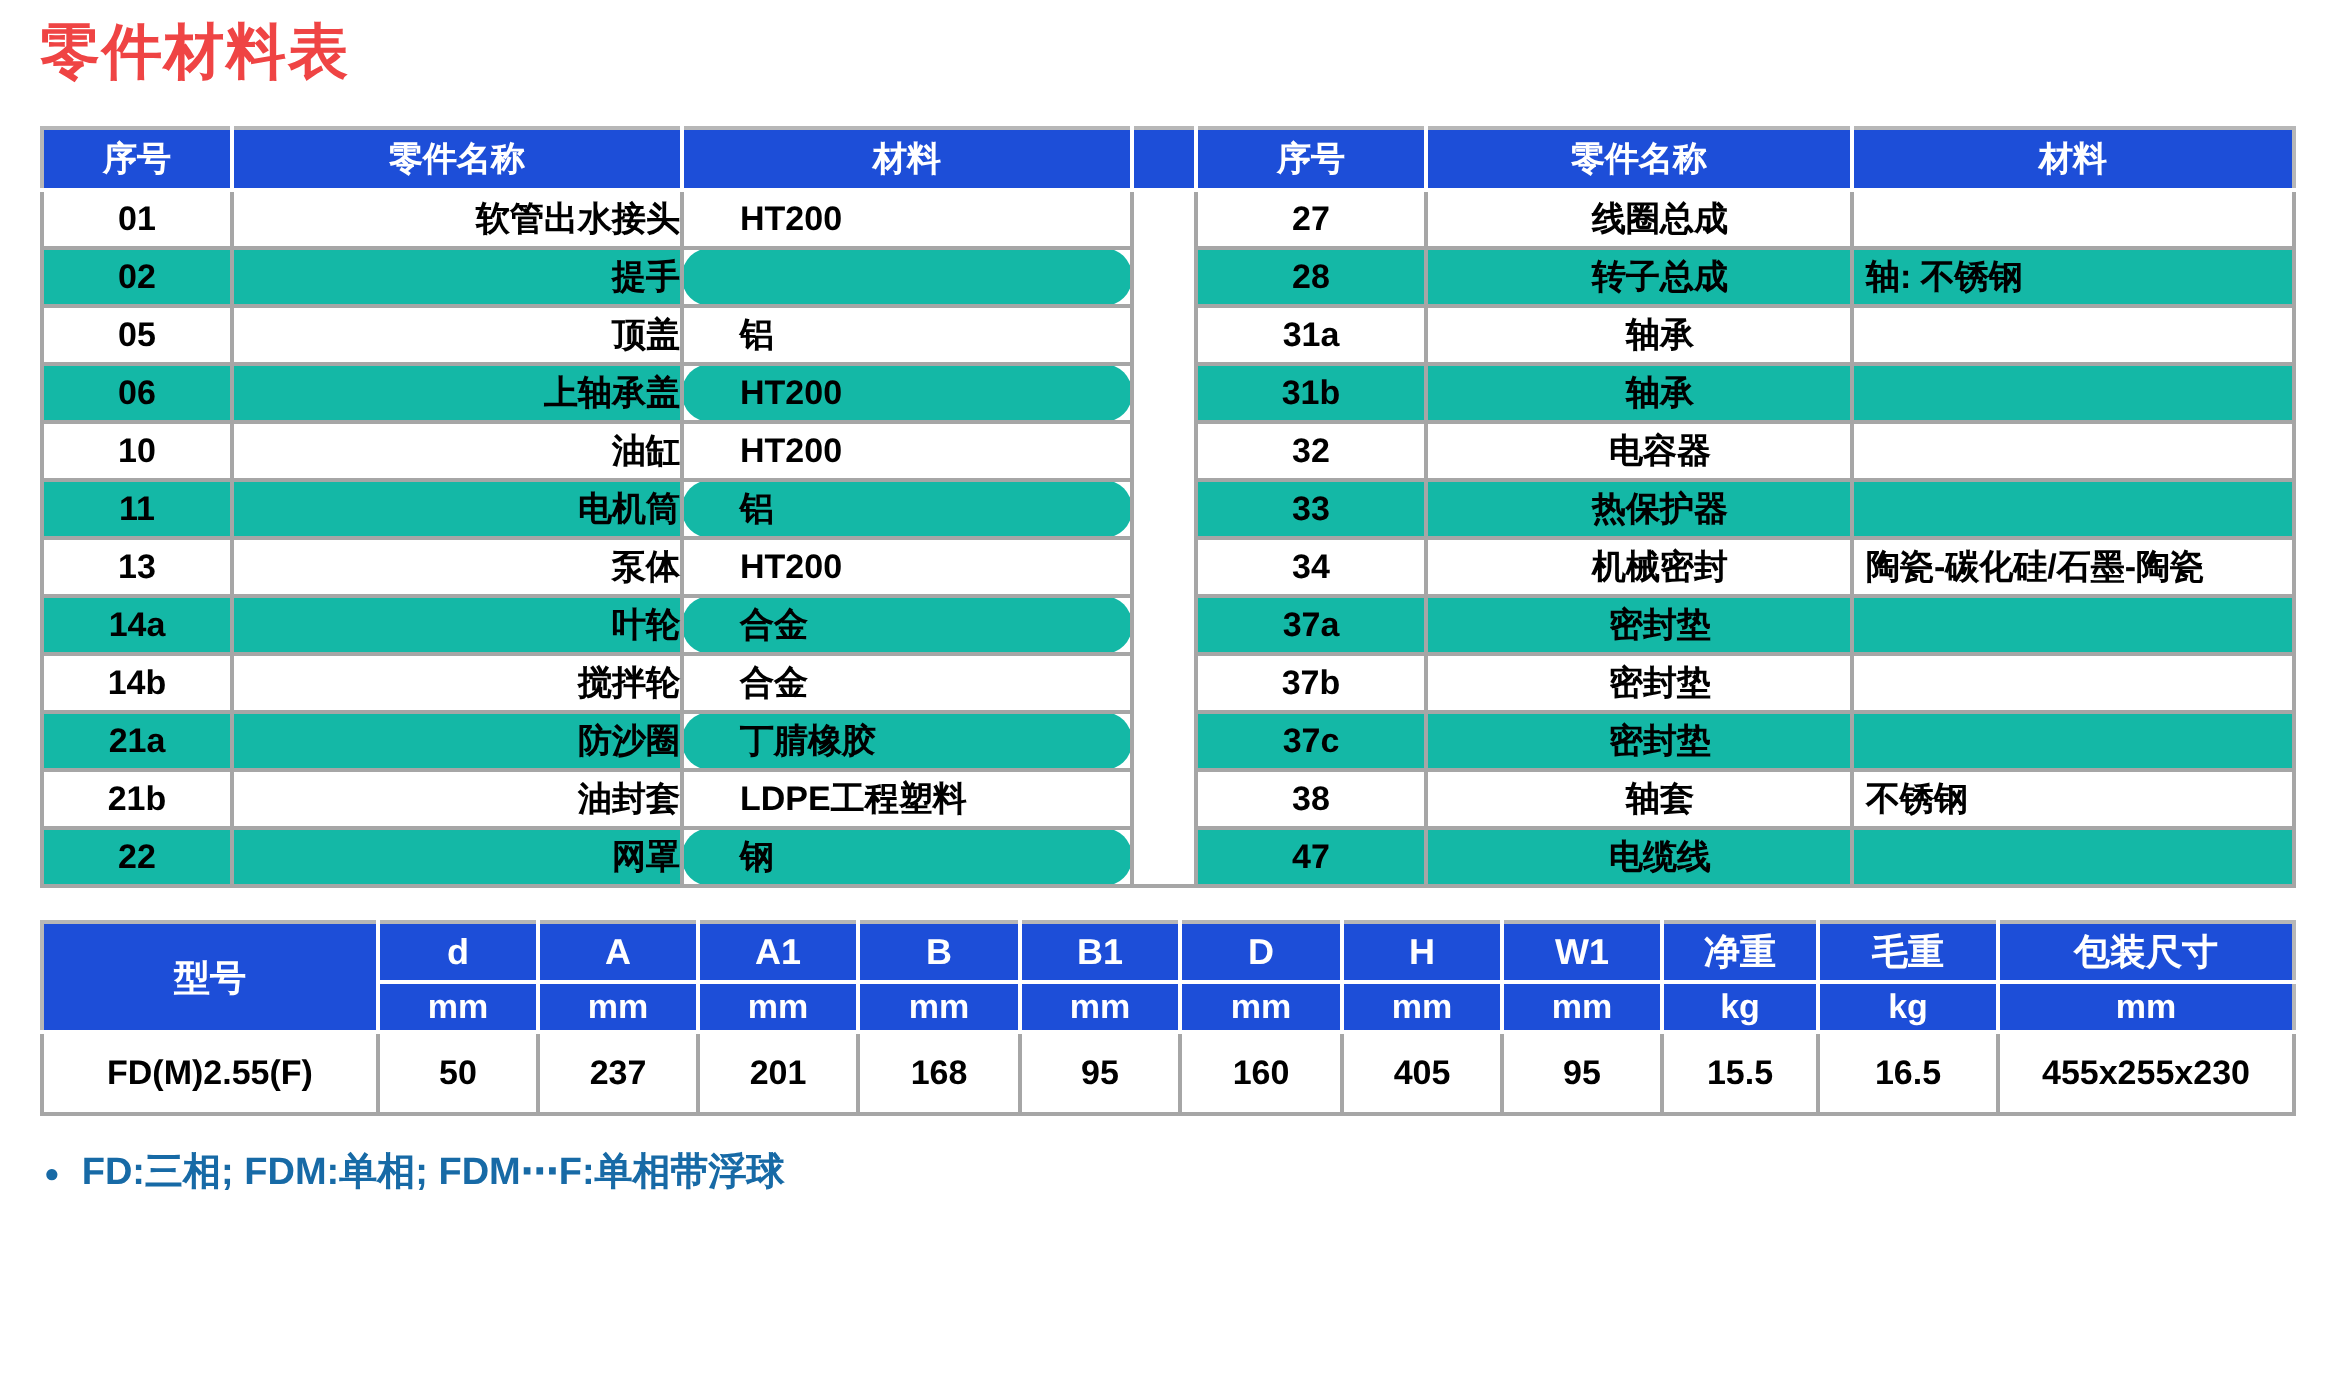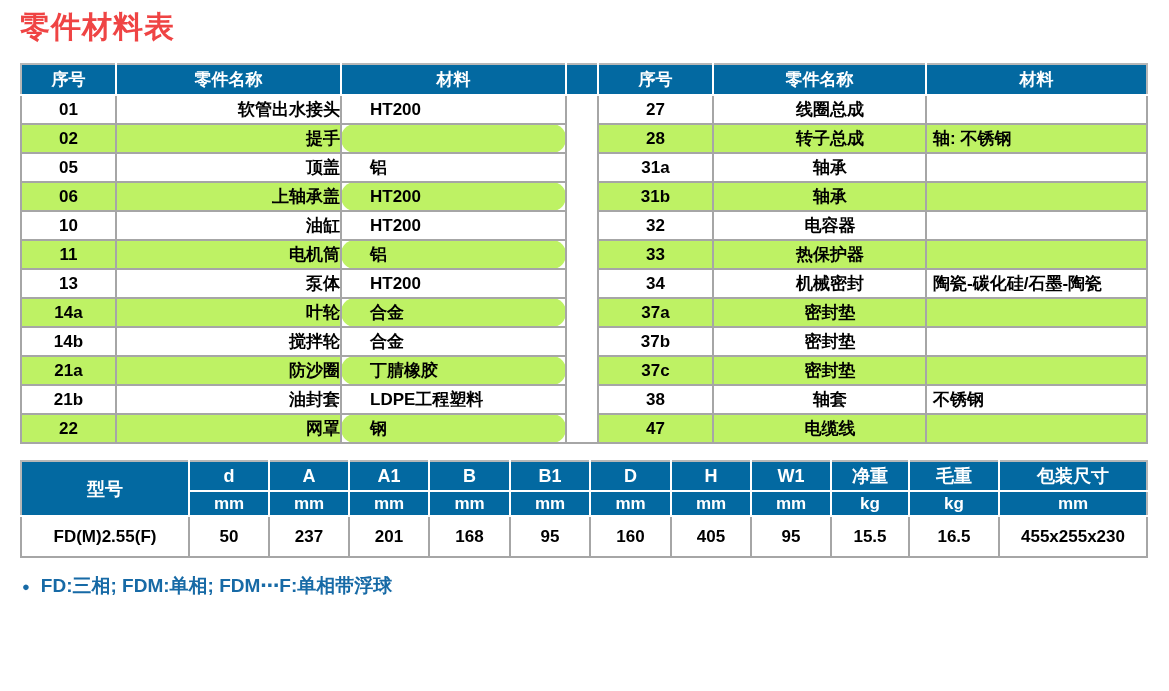--- a/index.html
+++ b/index.html
@@ -24,40 +24,40 @@
 
   table {
     border-collapse: collapse;
     table-layout: fixed;
     width: 1128px;
   }
   .parts { margin-top: 20px; }
   .dims  { margin-top: 16px; }
 
   th {
-    background: #0369a1;
+    background: #1d4ed8;
     color: #ffffff;
     font-weight: bold;
     font-size: 17px;
     text-align: center;
     border: 2px solid #ffffff;
   }
   
   thead tr:first-child th { border-top-color: #b7b7b7; }
   thead th:first-child { border-left-color: #b7b7b7; }
   thead th:last-child  { border-right-color: #b7b7b7; }
 
   td {
     background: #ffffff;
     font-weight: bold;
     font-size: 17px;
     border: 2px solid #a6a6a6;
     color: #000;
   }
-  tr.alt td { background: #bef264; }
+  tr.alt td { background: #14b8a6; }
   td.gap-cell { background: #ffffff !important; }
 
   
   .parts th { height: 31px; }
   .parts td { height: 29px; }
   .w-no    { width: 95px;  }
   .w-name  { width: 225px; }
   .w-mat   { width: 225px; }
   .w-gap   { width: 32px;  }
   .w-no2   { width: 115px; }

